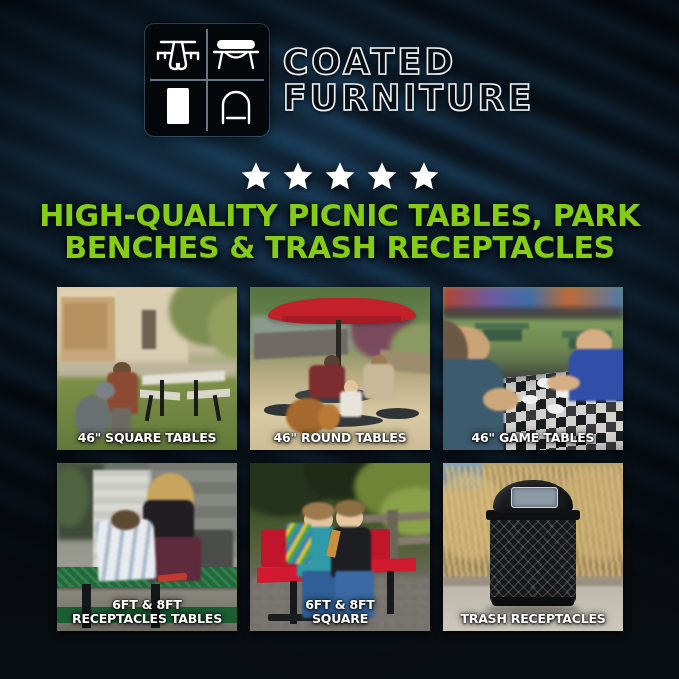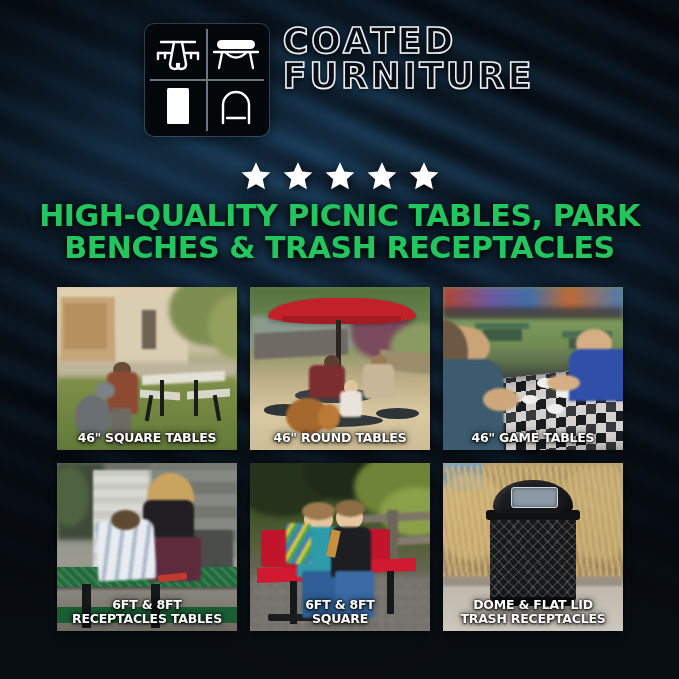--- a/index.html
+++ b/index.html
@@ -50,21 +50,21 @@
       linear-gradient(180deg, rgba(6,12,19,.55) 0%, rgba(6,12,19,.1) 22%,
         rgba(8,14,22,.25) 55%, rgba(16,26,37,.88) 78%, #16212d 92%, #16212d 100%);
   }
 
   
   #page { position:absolute; inset:0; }
 
   
   .logo-row {
     position:absolute; left:0; right:0; top:24px;
-    display:flex; justify-content:center; gap:14px;
+    display:flex; align-items:center; justify-content:center; gap:14px;
   }
   .logo-mark {
     width:124px; height:112px; flex:none;
     background:#05080c; border-radius:9px;
     box-shadow:0 0 0 1px rgba(150,180,205,.28), 0 0 14px rgba(0,0,0,.7);
     padding:5px;
   }
   .logo-grid {
     width:100%; height:100%;
     display:grid; grid-template-columns:1fr 1fr; grid-template-rows:1fr 1fr;
@@ -89,21 +89,21 @@
   
   .stars {
     position:absolute; left:0; right:0; top:160px;
     display:flex; justify-content:center; gap:8px;
   }
   .stars svg { filter:drop-shadow(0 2px 4px rgba(0,0,0,.8)); }
 
   
   .headline {
     position:absolute; left:0; right:0; top:200px;
-    text-align:center; color:#22c55e;
+    text-align:center; color:#84cc16;
     font-family:"DejaVu Sans", sans-serif;
     font-weight:bold; font-size:30px; line-height:1.08;
     letter-spacing:-.4px;
     text-shadow:0 2px 6px rgba(0,0,0,.9), 0 0 14px rgba(0,0,0,.6);
   }
   .headline div { white-space:nowrap; }
 
   
   .grid {
     position:absolute; left:57px; top:287px; width:566px;
@@ -423,19 +423,18 @@
         <div class="rect" style="left:24%;top:28%;width:52%;height:6%;background:#101113;border-radius:3px;"></div>
         <div class="rect" style="left:27%;top:80%;width:46%;height:5%;background:#0d0e10;border-radius:0 0 4px 4px;"></div>
 
         <div class="rect" style="left:28%;top:10%;width:44%;height:20%;background:#1a1c1f;border-radius:50% 50% 12% 12%/80% 80% 20% 20%;
              box-shadow:inset -4px -2px 8px rgba(0,0,0,.6), inset 3px 2px 6px rgba(255,255,255,.12);"></div>
         <div class="rect" style="left:38%;top:14%;width:26%;height:13%;background:#8c9aa8;border-radius:3px;
              box-shadow:inset 0 0 4px rgba(0,0,0,.5);border:1.5px solid #cfd6dc;"></div>
         <div class="rect soft2" style="left:24%;top:84%;width:52%;height:6%;background:rgba(0,0,0,.35);border-radius:50%;"></div>
       </div>
       <div class="caption">
-        <span>DOME &amp; FLAT LID</span>
         <span>TRASH RECEPTACLES</span>
       </div>
     </div>
 
   </div>
 </div>
 
 </body></html>

